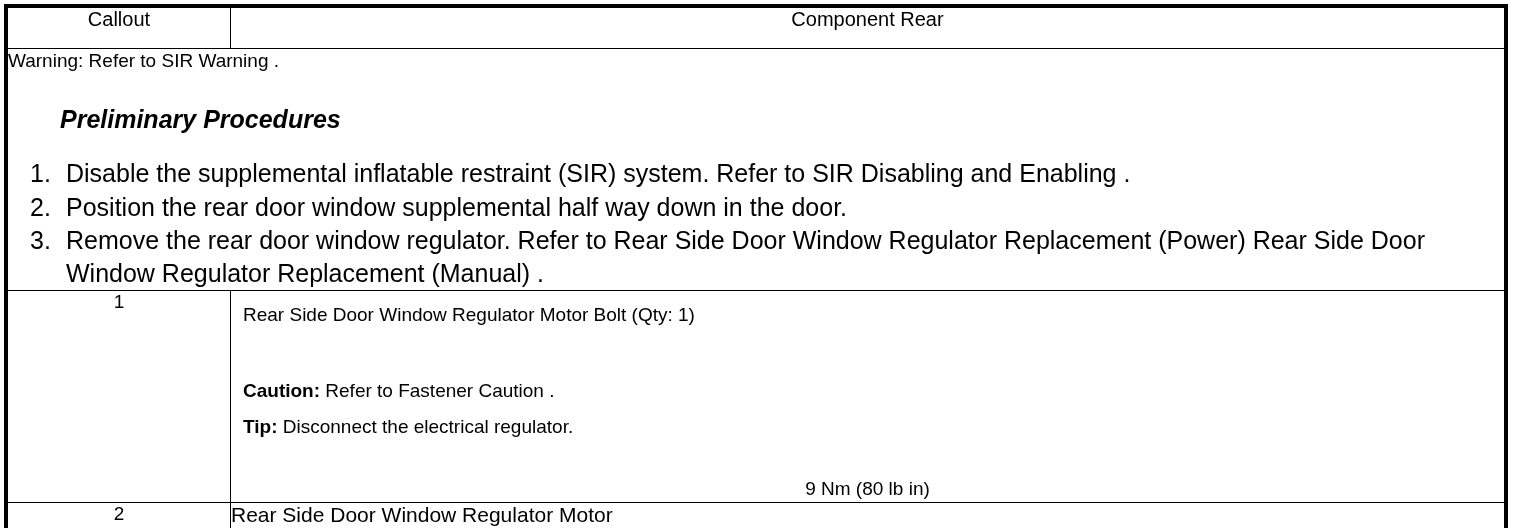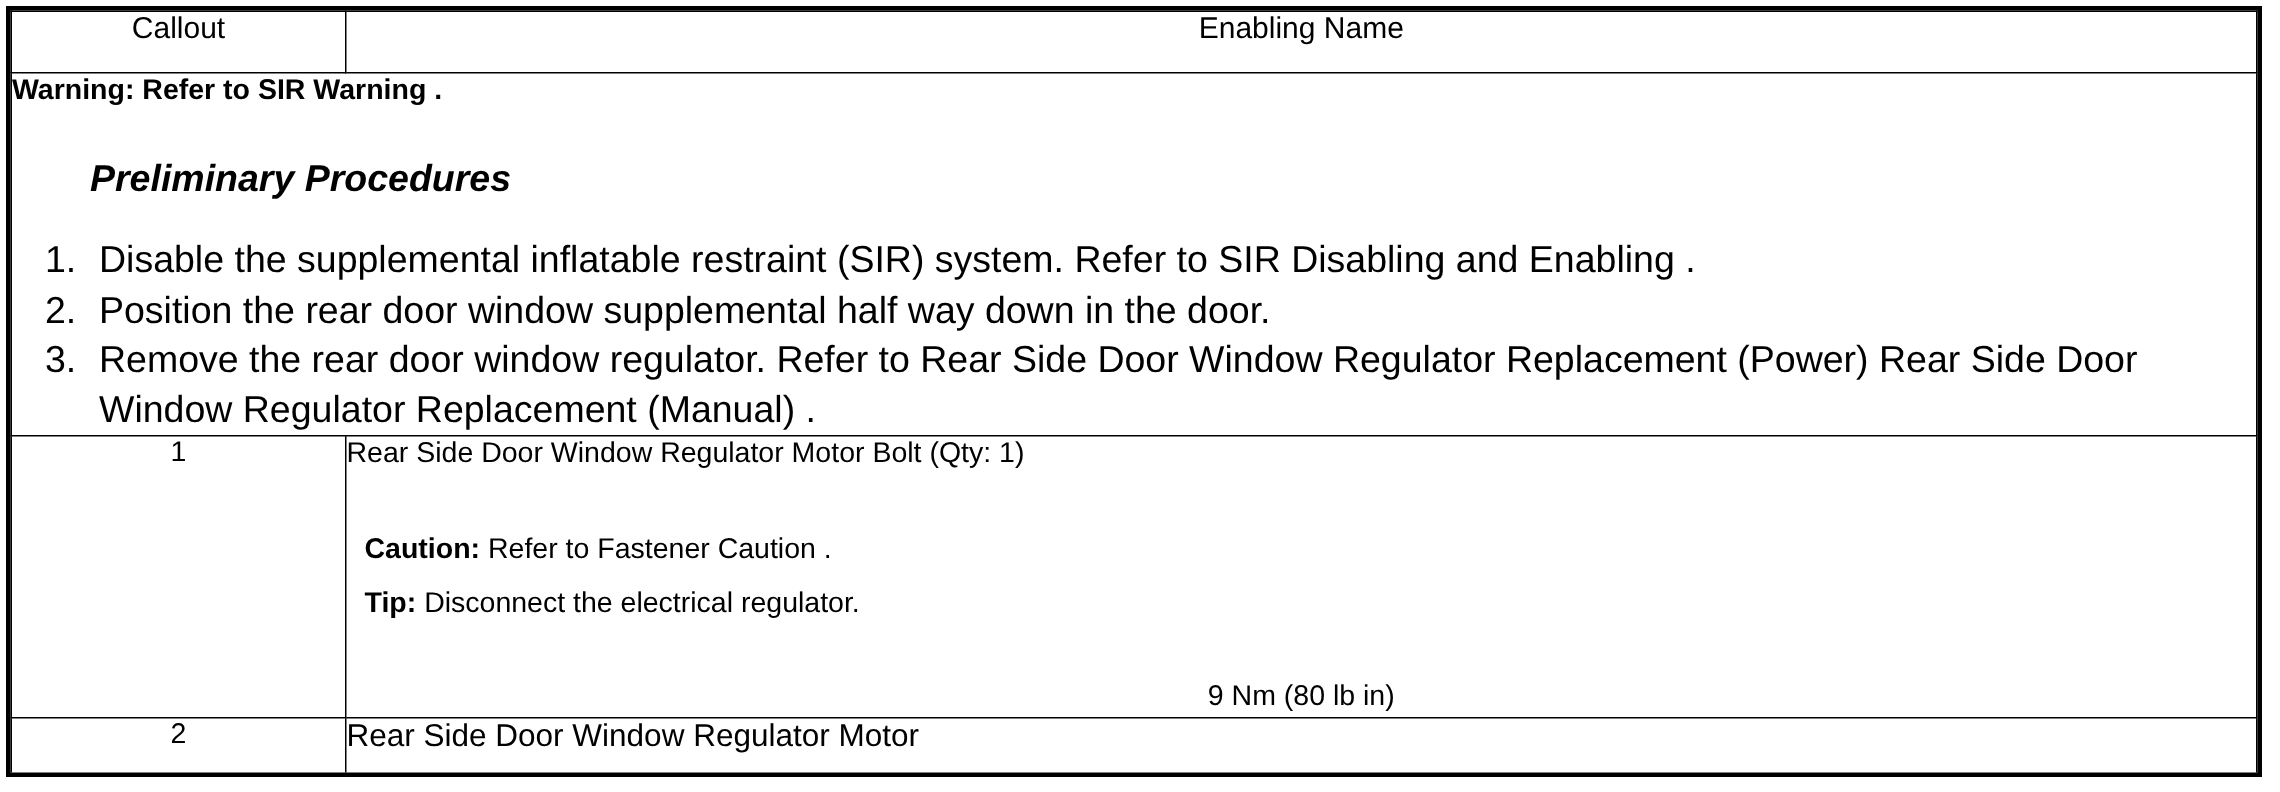--- a/index.html
+++ b/index.html
@@ -52,21 +52,21 @@
     padding: 2px 0 6px 0;
   }
 
   
   td.prelim {
     padding: 10px 8px 12px 6px;
     font-size: 19px;
     line-height: 1.28;
   }
   .warning-line {
-    font-weight: bold;
+    font-weight: normal;
     font-size: 19px;
     margin: 0 0 0 0;
   }
   .prelim-heading {
     font-weight: bold;
     font-size: 25px;
     margin: 30px 0 0 52px;
     font-style: italic;
   }
   ol.steps {
@@ -96,21 +96,21 @@
   td.callout-cell {
     text-align: center;
     vertical-align: middle;
     font-size: 19px;
   }
   td.component-cell {
     padding: 10px 8px 10px 8px;
     font-size: 19px;
     line-height: 1.28;
   }
-  .comp-title { margin: 0; }
+  .comp-title { margin: 12px; }
   .gap-lg { height: 27px; }
   .gap-md { height: 26px; }
   .note-line { margin: 12px; }
   .note-line b { font-weight: bold; }
   .torque { font-weight: normal; margin: 0; text-align: center; }
 
   td.row2-callout {
     text-align: center;
     vertical-align: middle;
     font-size: 19px;
@@ -129,21 +129,21 @@
 
 <div class="table-wrap">
   <table class="proc-table">
     <colgroup>
       <col class="callout-col">
       <col class="component-col">
     </colgroup>
     <thead>
       <tr>
         <th>Callout</th>
-        <th>Enabling Name</th>
+        <th>Component Rear</th>
       </tr>
     </thead>
     <tbody>
       <tr>
         <td class="prelim" colspan="2">
           <div class="warning-line">Warning: Refer to SIR Warning .</div>
           <div class="prelim-heading">Preliminary Procedures</div>
           <ol class="steps">
             <li>Disable the supplemental inflatable restraint (SIR) system. Refer to SIR Disabling and Enabling .</li>
             <li>Position the rear door window supplemental half way down in the door.</li>

